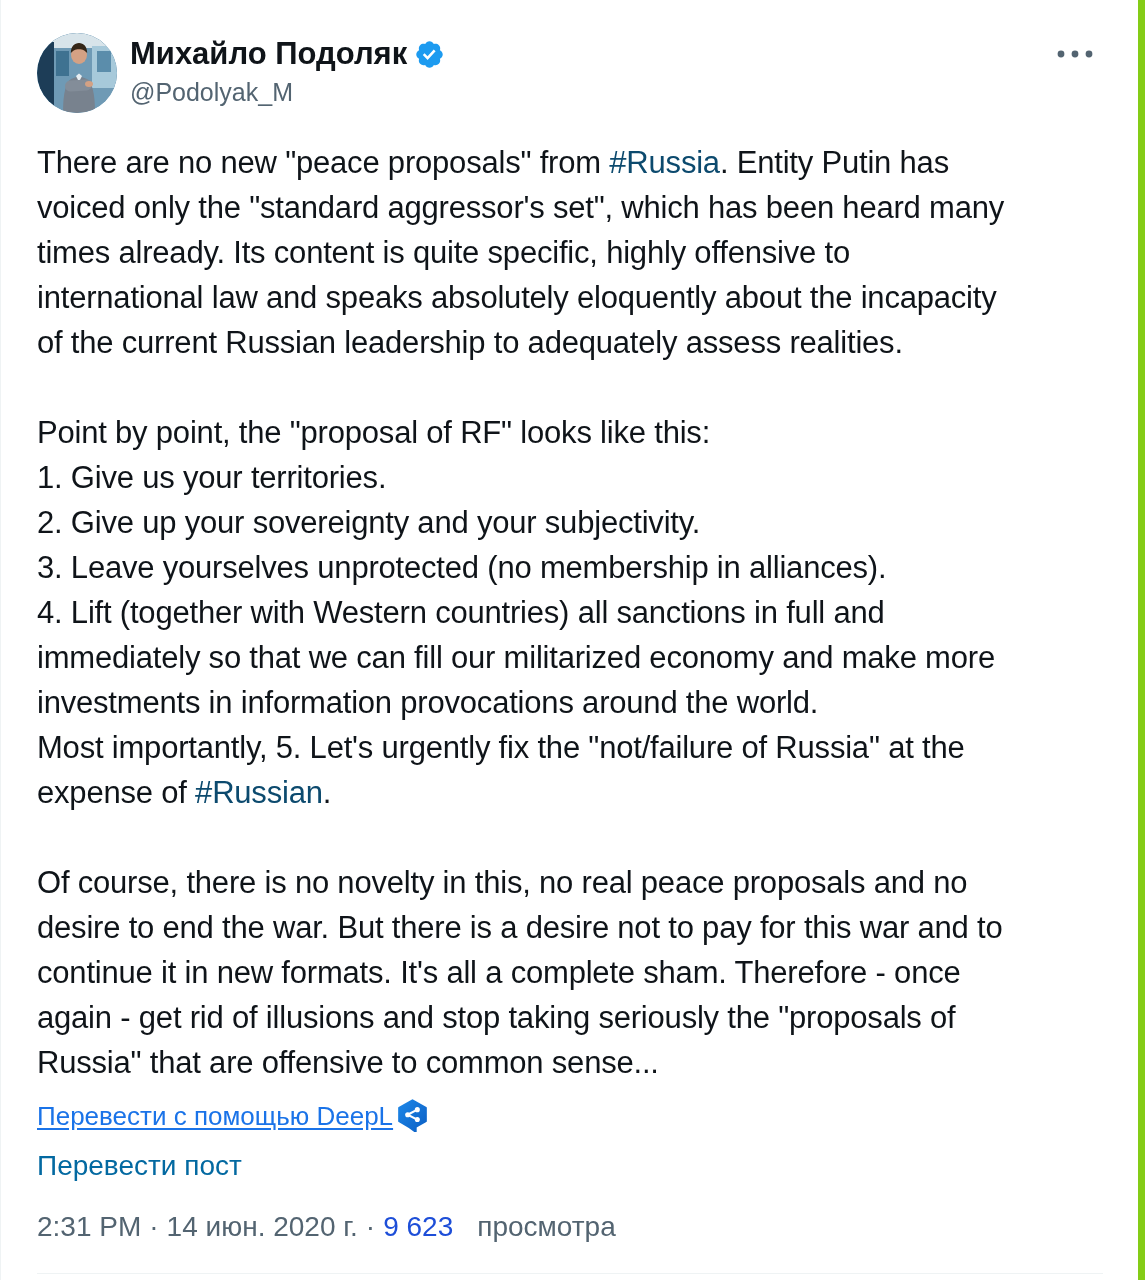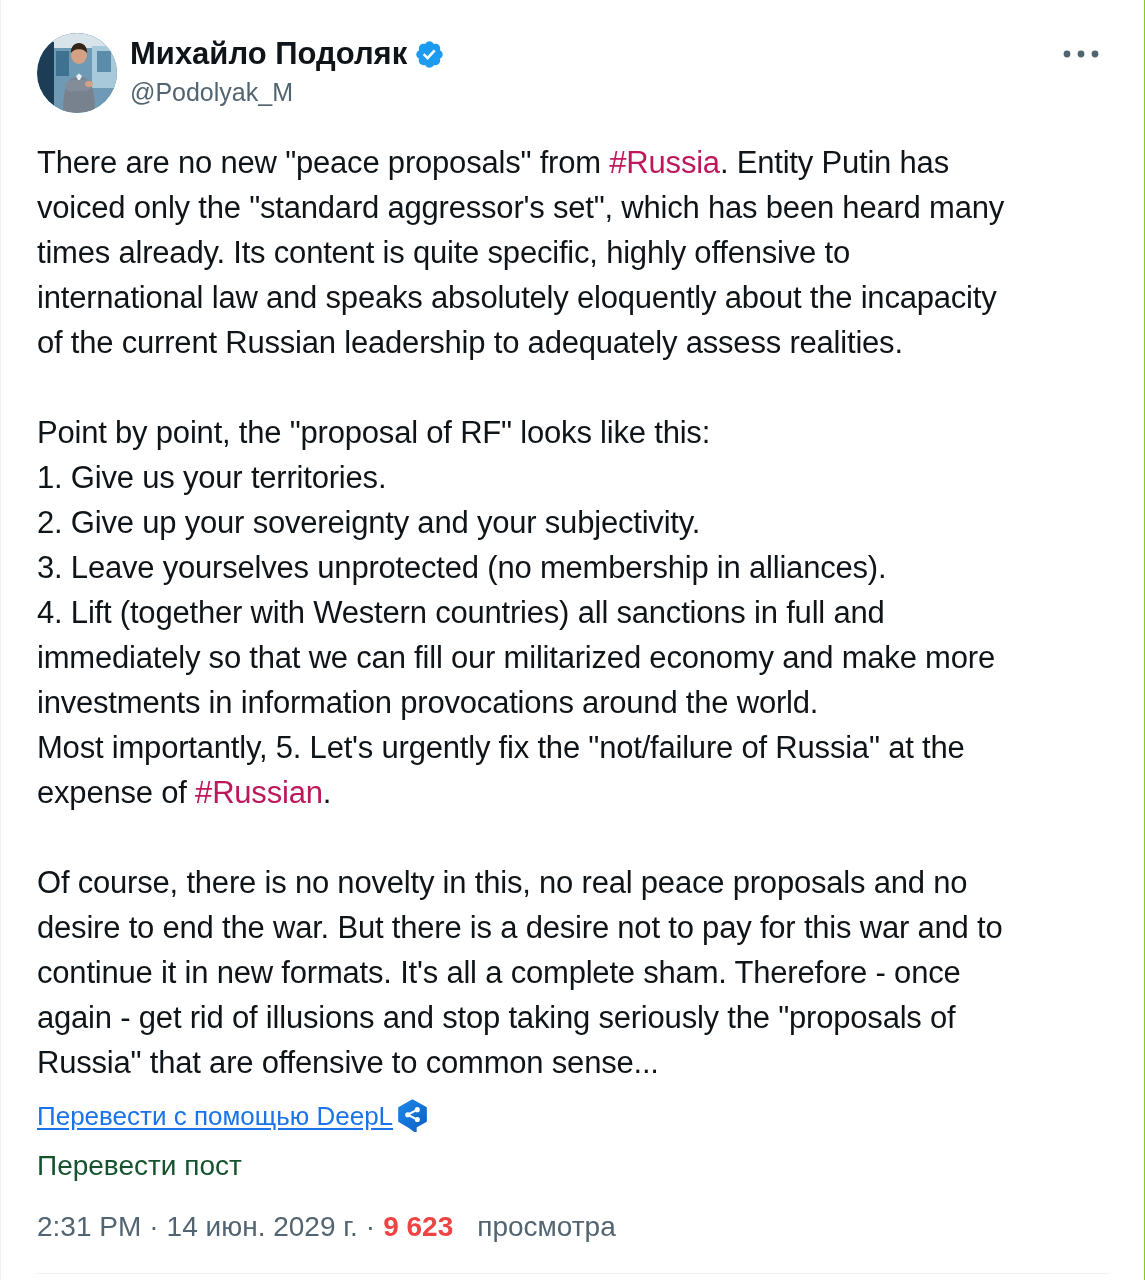--- a/index.html
+++ b/index.html
@@ -9,21 +9,21 @@
     color: #0f1419;
     -webkit-font-smoothing: antialiased;
   }
   .page {
     position: relative;
     width: 1145px;
     height: 1280px;
     margin: 0 auto;
     background: #fff;
     border-left: 1px solid #eff3f4;
-    border-right: 1px solid #84cc16;
+    border-right: 7px solid #84cc16;
     padding: 33px 38px 0 36px;
     overflow: hidden;
   }
   
   .tweet-header { display: flex; align-items: flex-start; }
   .avatar {
     width: 80px; height: 80px; border-radius: 50%;
     overflow: hidden; flex: 0 0 80px; cursor: pointer;
     background: #6f9ab5;
   }
@@ -49,43 +49,43 @@
   
   .tweet-body {
     margin-top: 27px;
     font-size: 31px;
     line-height: 45px;
     letter-spacing: -0.2px;
     white-space: pre-wrap;
     word-wrap: break-word;
     color: #0f1419;
   }
-  .hashtag { color: #be185d; text-decoration: none; cursor: pointer; }
+  .hashtag { color: #0c4a6e; text-decoration: none; cursor: pointer; }
   
   .deepl-row { margin-top: 14px; display: flex; align-items: center; gap: 4px; }
   .deepl-link {
     font-size: 26px; line-height: 32px;
     color: #1a73e8; text-decoration: underline; text-underline-offset: 3px;
     cursor: pointer;
   }
   .deepl-icon { display: inline-flex; width: 31px; height: 33px; cursor: pointer; }
   .deepl-icon svg { width: 31px; height: 33px; }
   .translate-row { margin-top: 17px; }
   .translate-link {
-    font-size: 28px; line-height: 33px; color: #14532d;
+    font-size: 28px; line-height: 33px; color: #0369a1;
     text-decoration: none; cursor: pointer;
   }
   
   .meta-row {
     margin-top: 28px;
     font-size: 28px; line-height: 33px;
     color: #536471;
   }
   .meta-sep { margin: 0 8px; }
-  .views-count { font-weight: 700; color: #ef4444; }
+  .views-count { font-weight: 400; color: #1d4ed8; }
   .views-label { margin-left: 24px; }
   .bottom-divider {
     position: absolute; left: 36px; right: 35px; bottom: 6px;
     height: 1px; background: #eff3f4;
   }
 </style>
 </head>
 <body>
 
 <div class="page">
@@ -181,19 +181,19 @@
           </g>
         </svg>
       </span>
     </div>
 
     <div class="translate-row">
       <a class="translate-link">Перевести пост</a>
     </div>
 
     <div class="meta-row">
-      <span>2:31 PM</span><span class="meta-sep">·</span><span>14 июн. 2029 г.</span><span class="meta-sep">·</span><span class="views-count">9 623</span><span class="views-label">просмотра</span>
+      <span>2:31 PM</span><span class="meta-sep">·</span><span>14 июн. 2020 г.</span><span class="meta-sep">·</span><span class="views-count">9 623</span><span class="views-label">просмотра</span>
     </div>
 
   </article>
 
   <div class="bottom-divider"></div>
 </div>
 
 </body></html>

